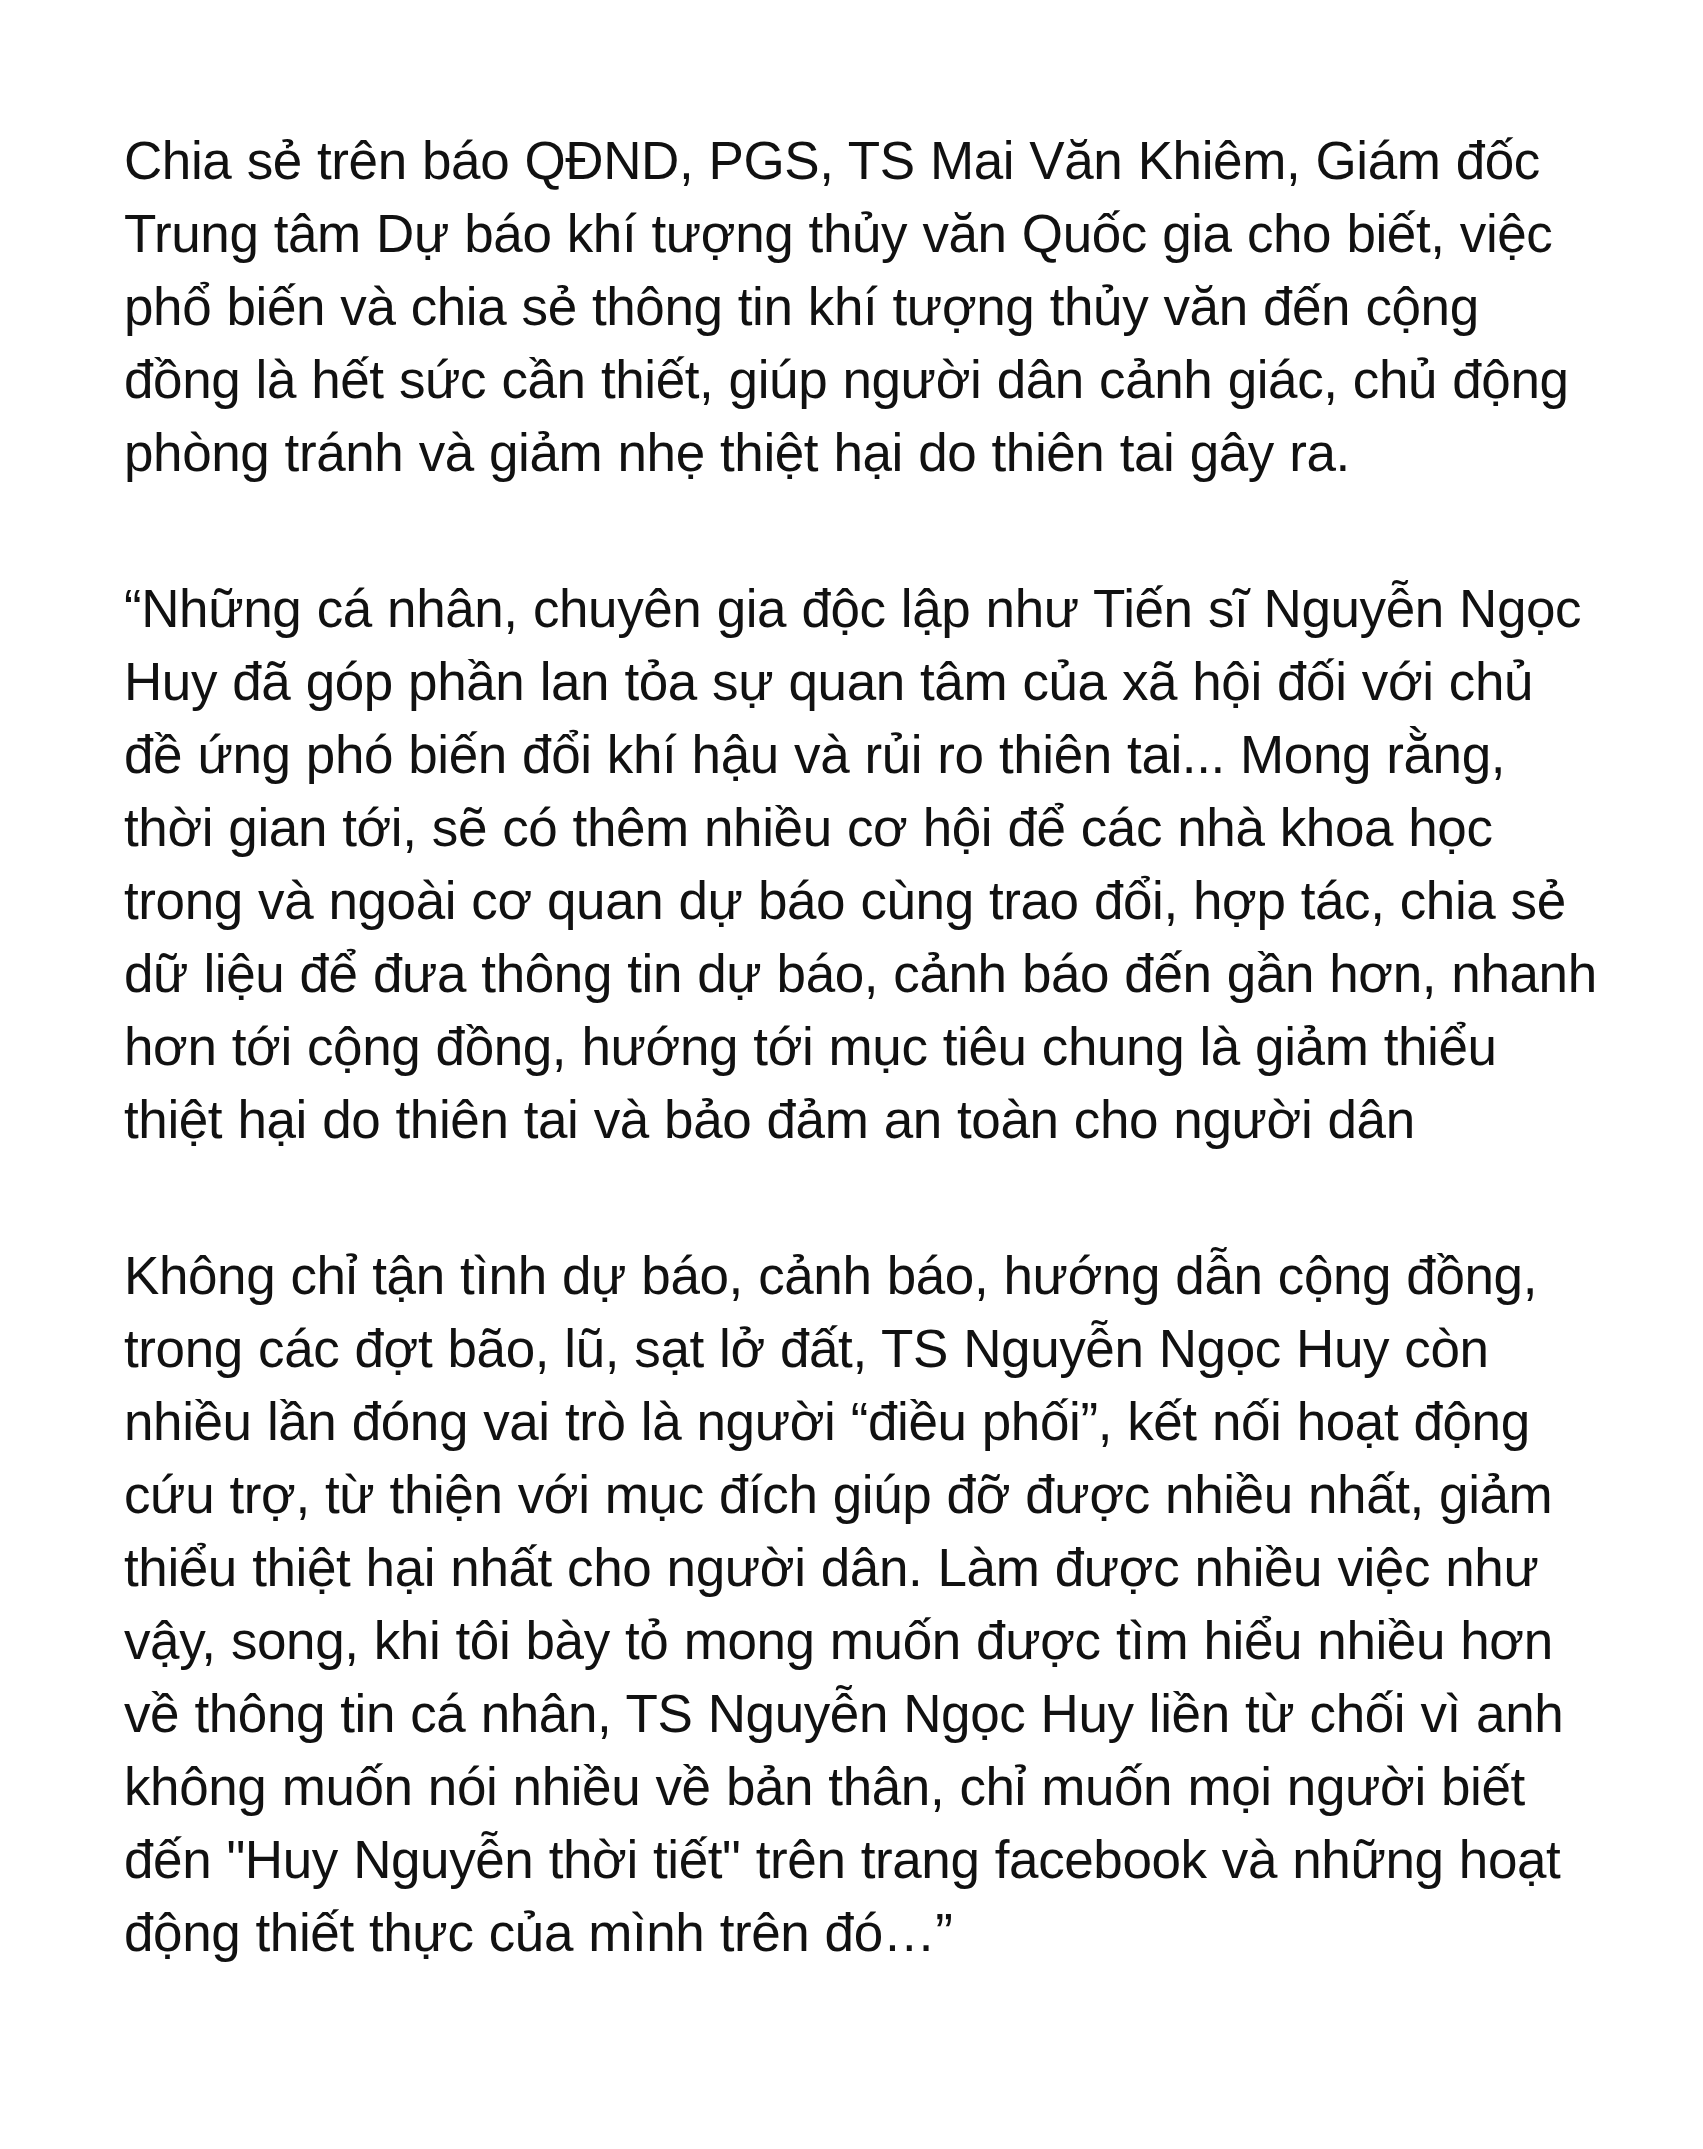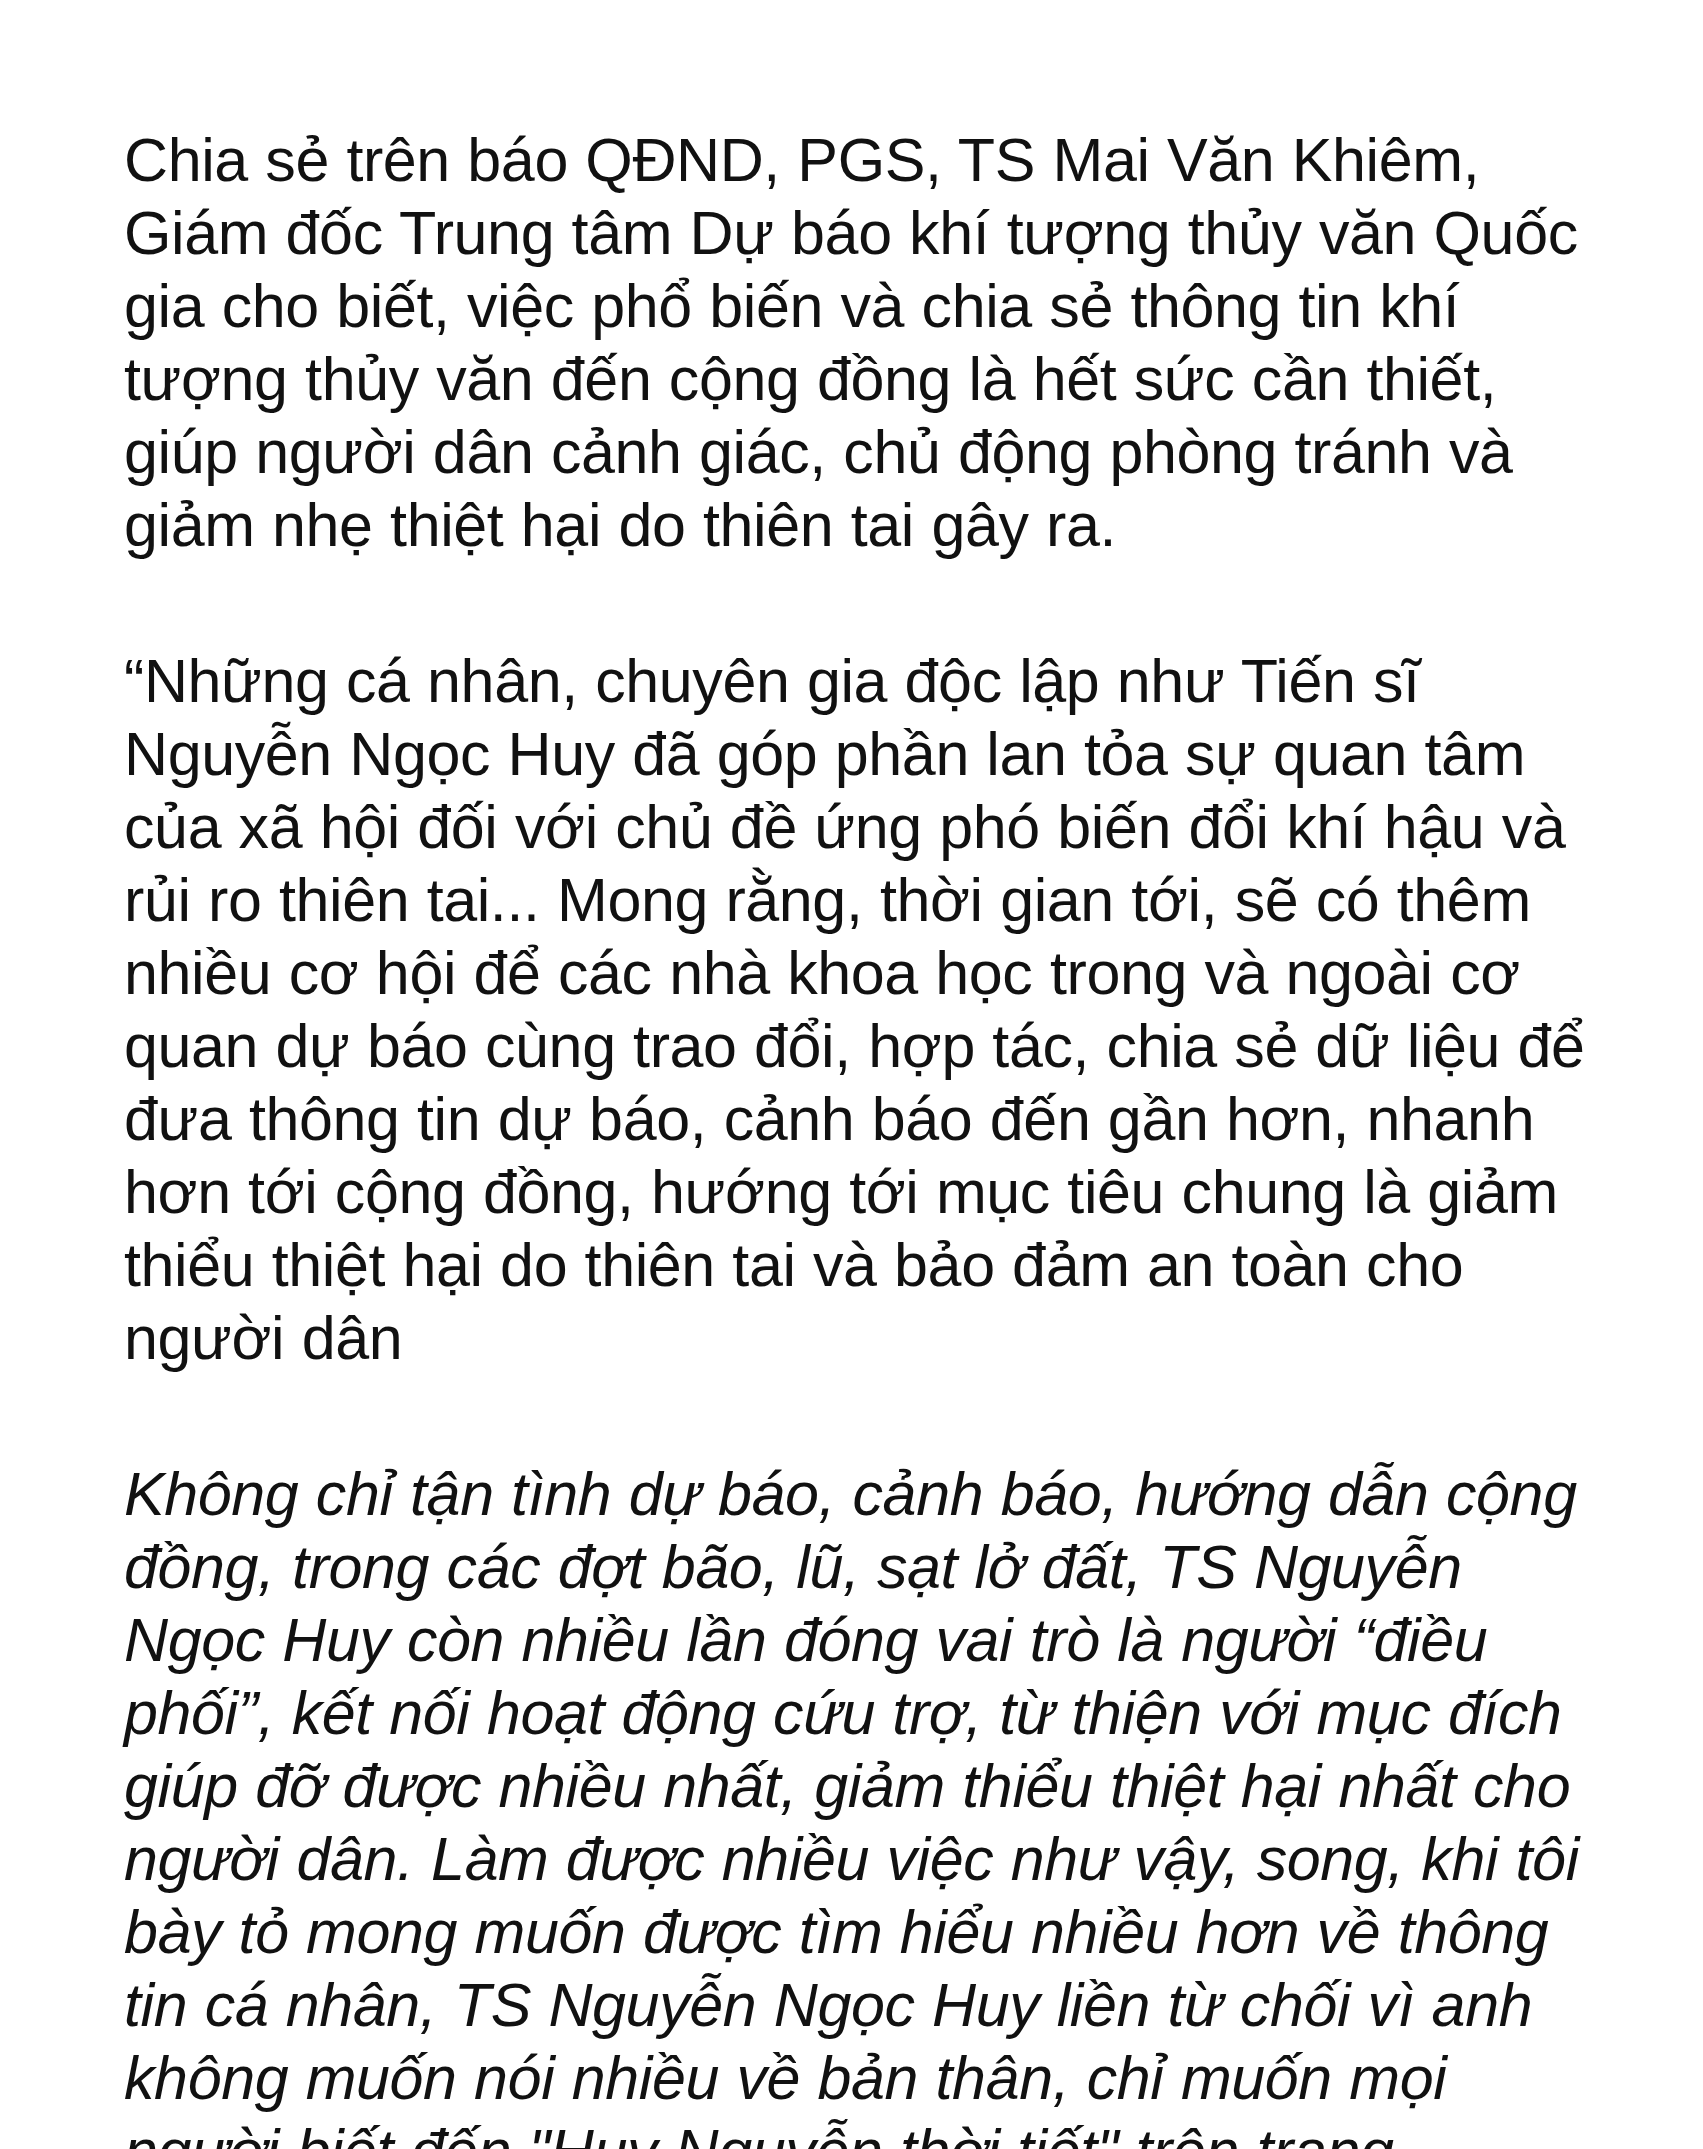--- a/index.html
+++ b/index.html
@@ -18,31 +18,30 @@
     width: 1704px;
     height: 2150px;
     padding: 124px 102px 0 124px;
     color: #111111;
   }
   .article {
     width: 1478px;
   }
   .article p {
     margin: 0 0 83px 0;
-    font-size: 61px;
+    font-size: 53px;
     line-height: 73px;
     letter-spacing: -0.4px;
     font-weight: 400;
     color: #111111;
     text-align: left;
     word-spacing: 0.9px;
   }
   .article p:last-child {
     margin-bottom: 17px;
-    font-style: italic;
   }
 </style>
 </head>
 <body>
 
 <main class="page">
   <article class="article">
     <p>Chia sẻ trên báo QĐND, PGS, TS Mai Văn Khiêm, Giám đốc Trung tâm Dự báo khí tượng thủy văn Quốc gia cho biết, việc phổ biến và chia sẻ thông tin khí tượng thủy văn đến cộng đồng là hết sức cần thiết, giúp người dân cảnh giác, chủ động phòng tránh và giảm nhẹ thiệt hại do thiên tai gây ra.</p>
     <p>“Những cá nhân, chuyên gia độc lập như Tiến sĩ Nguyễn Ngọc Huy đã góp phần lan tỏa sự quan tâm của xã hội đối với chủ đề ứng phó biến đổi khí hậu và rủi ro thiên tai... Mong rằng, thời gian tới, sẽ có thêm nhiều cơ hội để các nhà khoa học trong và ngoài cơ quan dự báo cùng trao đổi, hợp tác, chia sẻ dữ liệu để đưa thông tin dự báo, cảnh báo đến gần hơn, nhanh hơn tới cộng đồng, hướng tới mục tiêu chung là giảm thiểu thiệt hại do thiên tai và bảo đảm an toàn cho người dân</p>
     <p>Không chỉ tận tình dự báo, cảnh báo, hướng dẫn cộng đồng, trong các đợt bão, lũ, sạt lở đất, TS Nguyễn Ngọc Huy còn nhiều lần đóng vai trò là người “điều phối”, kết nối hoạt động cứu trợ, từ thiện với mục đích giúp đỡ được nhiều nhất, giảm thiểu thiệt hại nhất cho người dân. Làm được nhiều việc như vậy, song, khi tôi bày tỏ mong muốn được tìm hiểu nhiều hơn về thông tin cá nhân, TS Nguyễn Ngọc Huy liền từ chối vì anh không muốn nói nhiều về bản thân, chỉ muốn mọi người biết đến "Huy Nguyễn thời tiết" trên trang facebook và những hoạt động thiết thực của mình trên đó…”</p>

